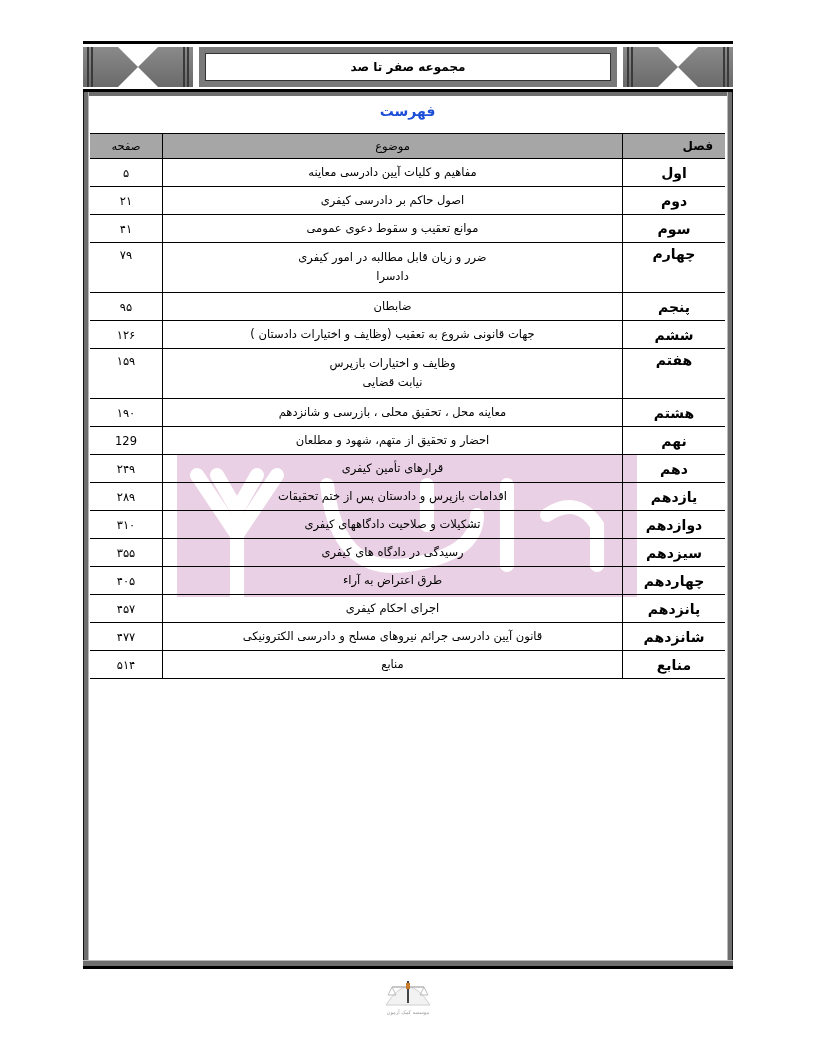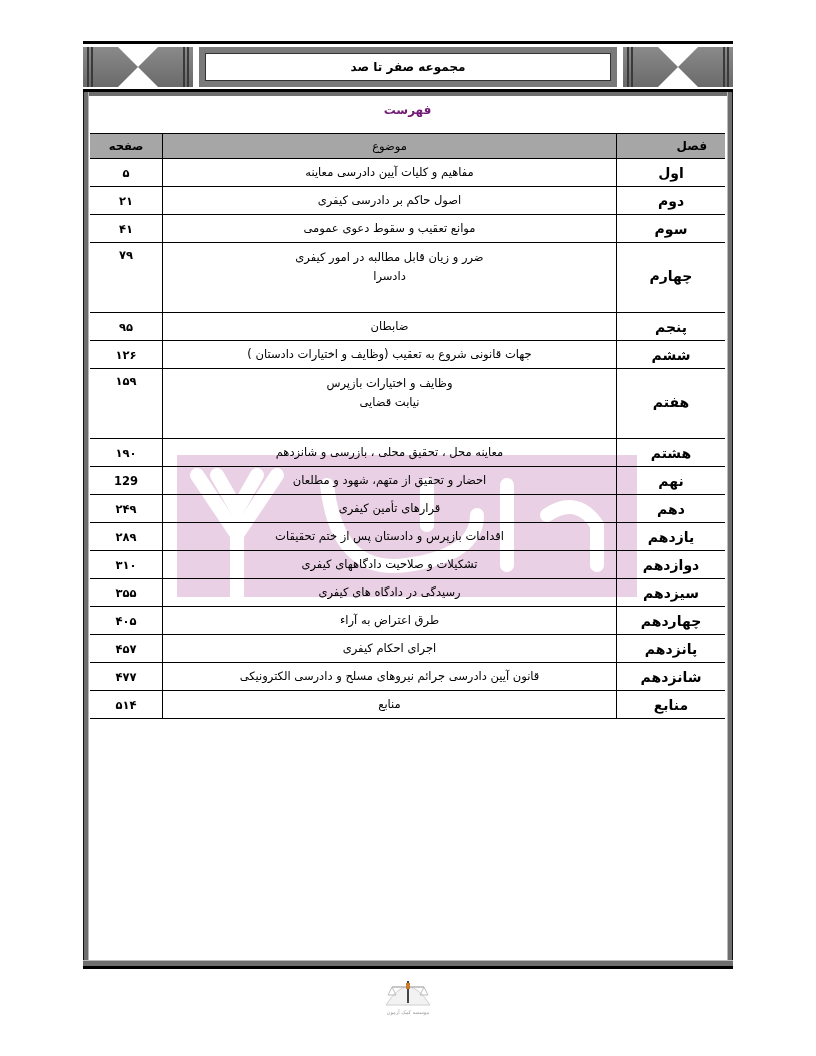--- a/index.html
+++ b/index.html
@@ -49,42 +49,42 @@
     position: absolute; left: 0; right: 0; bottom: 0; height: 6px; background: #6e6e6e;
     border-top: 1px solid #bbb; box-sizing: border-box;
   }
   .frame-top-inner {
     position: absolute; left: 0; right: 0; top: 0; height: 4px; background: #6e6e6e;
   }
 
   
   .toc-title {
     position: absolute; left: 90px; width: 635px; top: 103px; text-align: center;
-    font-family: "DejaVu Sans", sans-serif; font-weight: bold; font-size: 12px; direction: rtl; color: #701a75;
+    font-family: "DejaVu Sans", sans-serif; font-weight: bold; font-size: 14px; direction: rtl; color: #1d4ed8;
   }
   table.toc {
     position: absolute; left: 90px; top: 133px; width: 635px;
     border-collapse: collapse; direction: rtl;
     font-family: "DejaVu Sans", sans-serif; font-size: 11.5px; color: #000;
   }
   table.toc th {
     background: #a6a6a6; font-weight: bold; height: 24px; padding: 0;
     border-top: 1.5px solid #000; border-bottom: 1.5px solid #000;
     font-size: 11.5px;
   }
   table.toc td {
     height: 27px; padding: 0; border-bottom: 1.5px solid #000; vertical-align: middle;
   }
   table.toc tr.tall td { height: 44px; margin-top: 22px; }
   table.toc .col-chapter { width: 90px; text-align: center; font-weight: bold; font-size: 14px; border-left: 1.5px solid #000; }
-  table.toc th.col-chapter { text-align: right; padding-right: 18px; font-size: 12px; font-weight: bold; }
+  table.toc th.col-chapter { text-align: right; padding-right: 12px; font-size: 12px; font-weight: bold; }
   table.toc .col-subject { text-align: center; font-weight: normal; border-left: 1.5px solid #000; }
-  table.toc .col-page { width: 72px; text-align: center; font-weight: bold; }
+  table.toc .col-page { width: 72px; text-align: center; font-weight: normal; }
   table.toc tr.tall td.col-subject, table.toc tr.tall td.col-page { vertical-align: top; padding-top: 5px; }
-  table.toc tr.tall td.col-chapter { vertical-align: top; padding-top: 25px; }
+  table.toc tr.tall td.col-chapter { vertical-align: top; padding-top: 3px; }
   .subject-line { display: block; line-height: 19px; }
 
   
   .watermark {
     position: absolute; left: 177px; top: 455px; width: 460px; height: 142px;
     background: rgba(216, 170, 205, 0.55); pointer-events: none;
   }
   .watermark svg { width: 100%; height: 100%; }
 
   

